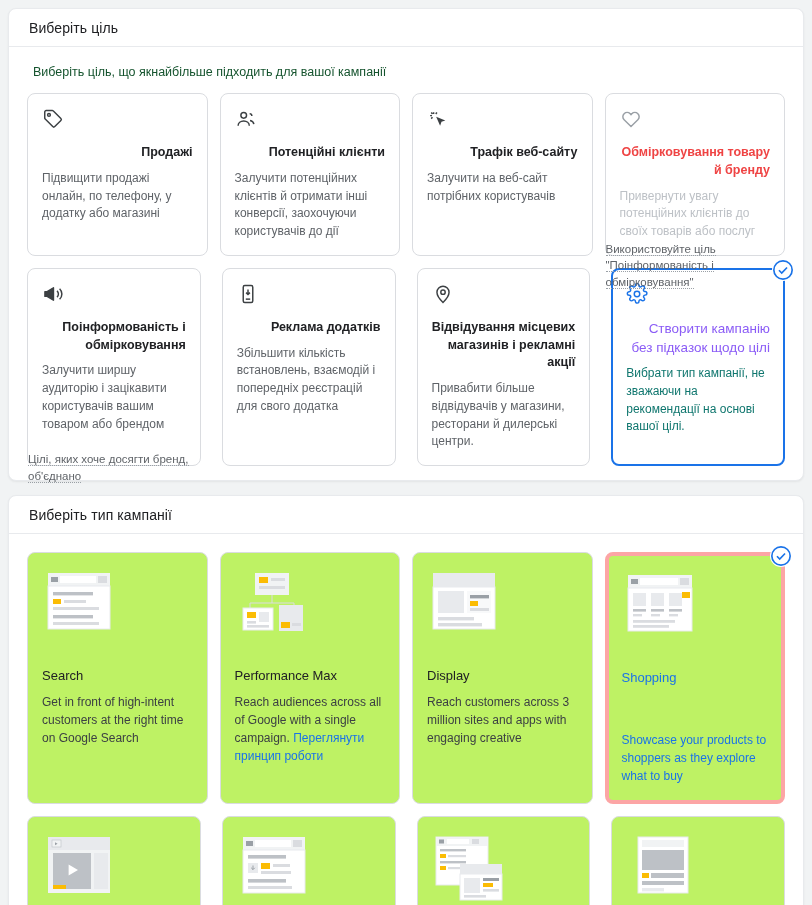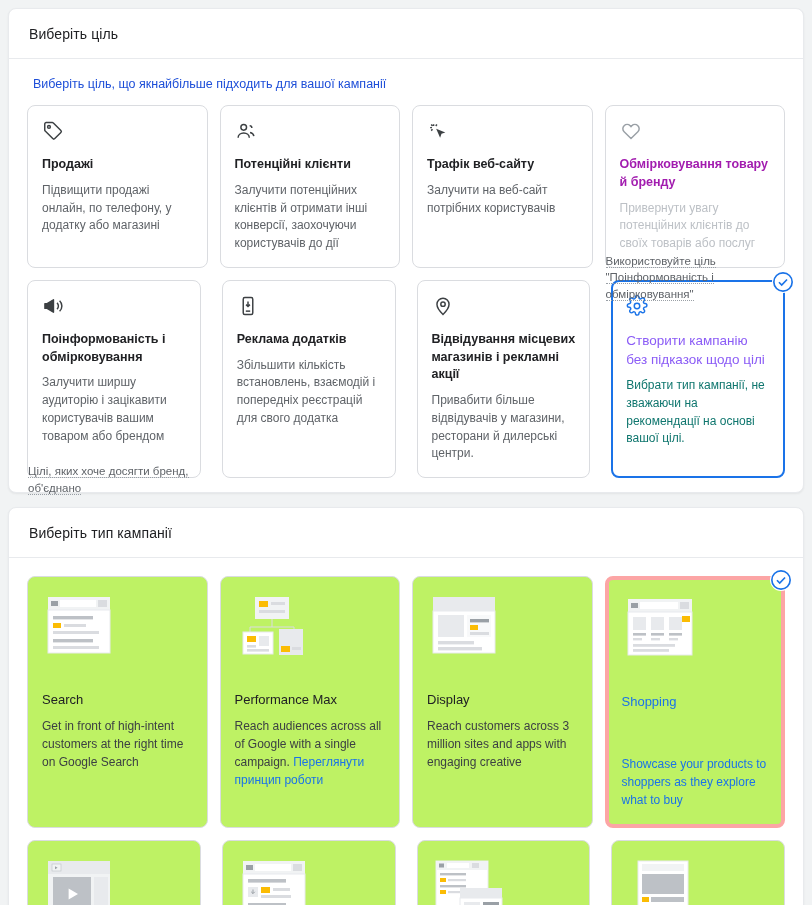--- a/index.html
+++ b/index.html
@@ -14,36 +14,36 @@
 
   .panel {
     background: #ffffff;
     border: 1px solid #e8eaed;
     border-radius: 8px;
     box-shadow: 0 1px 2px rgba(60,64,67,.08);
     margin-bottom: 14px;
     overflow: visible;
   }
   .panel-header {
-    height: 50px;
+    height: 38px;
     display: flex;
     align-items: center;
     padding: 0 20px;
     border-bottom: 1px solid #e8eaed;
   }
   .panel-title {
     font-size: 14px;
     color: #202124;
     font-weight: 400;
     letter-spacing: .1px;
   }
   .panel-body { padding: 18px 18px 14px 18px; }
   .subtitle {
     font-size: 12.5px;
-    color: #1d4ed8;
+    color: #14532d;
     padding: 0 2px 14px 6px;
   }
 
   .grid {
     display: grid;
     grid-template-columns: repeat(4, 1fr);
     gap: 12px;
   }
   .grid + .grid { margin-top: 12px; gap: 21px; }
 
@@ -67,29 +67,30 @@
     margin-bottom: 14px;
     display: block;
   }
   .card.selected .card-icon { color: #1a73e8; }
   .card-title {
     font-size: 12.5px;
     font-weight: 700;
     color: #202124;
     line-height: 1.42;
     margin-bottom: 8px;
+    text-align: right;
   }
   .card.selected .card-title { color: #8b5cf6; font-weight: 400; font-size: 13.5px; }
   .card-desc {
     font-size: 12px;
     color: #5f6368;
     line-height: 1.48;
   }
   .card.selected .card-desc { color: #0f766e; }
-  .card.muted .card-title { color: #a21caf; }
+  .card.muted .card-title { color: #ef4444; }
   .card.muted .card-desc { color: #bdc1c6; }
   .card.muted .card-icon { color: #9aa0a6; }
 
   .check-badge {
     position: absolute;
     top: -11px; right: -11px;
     width: 22px; height: 22px;
     border-radius: 50%;
     background: #fff;
     color: #1a73e8;

